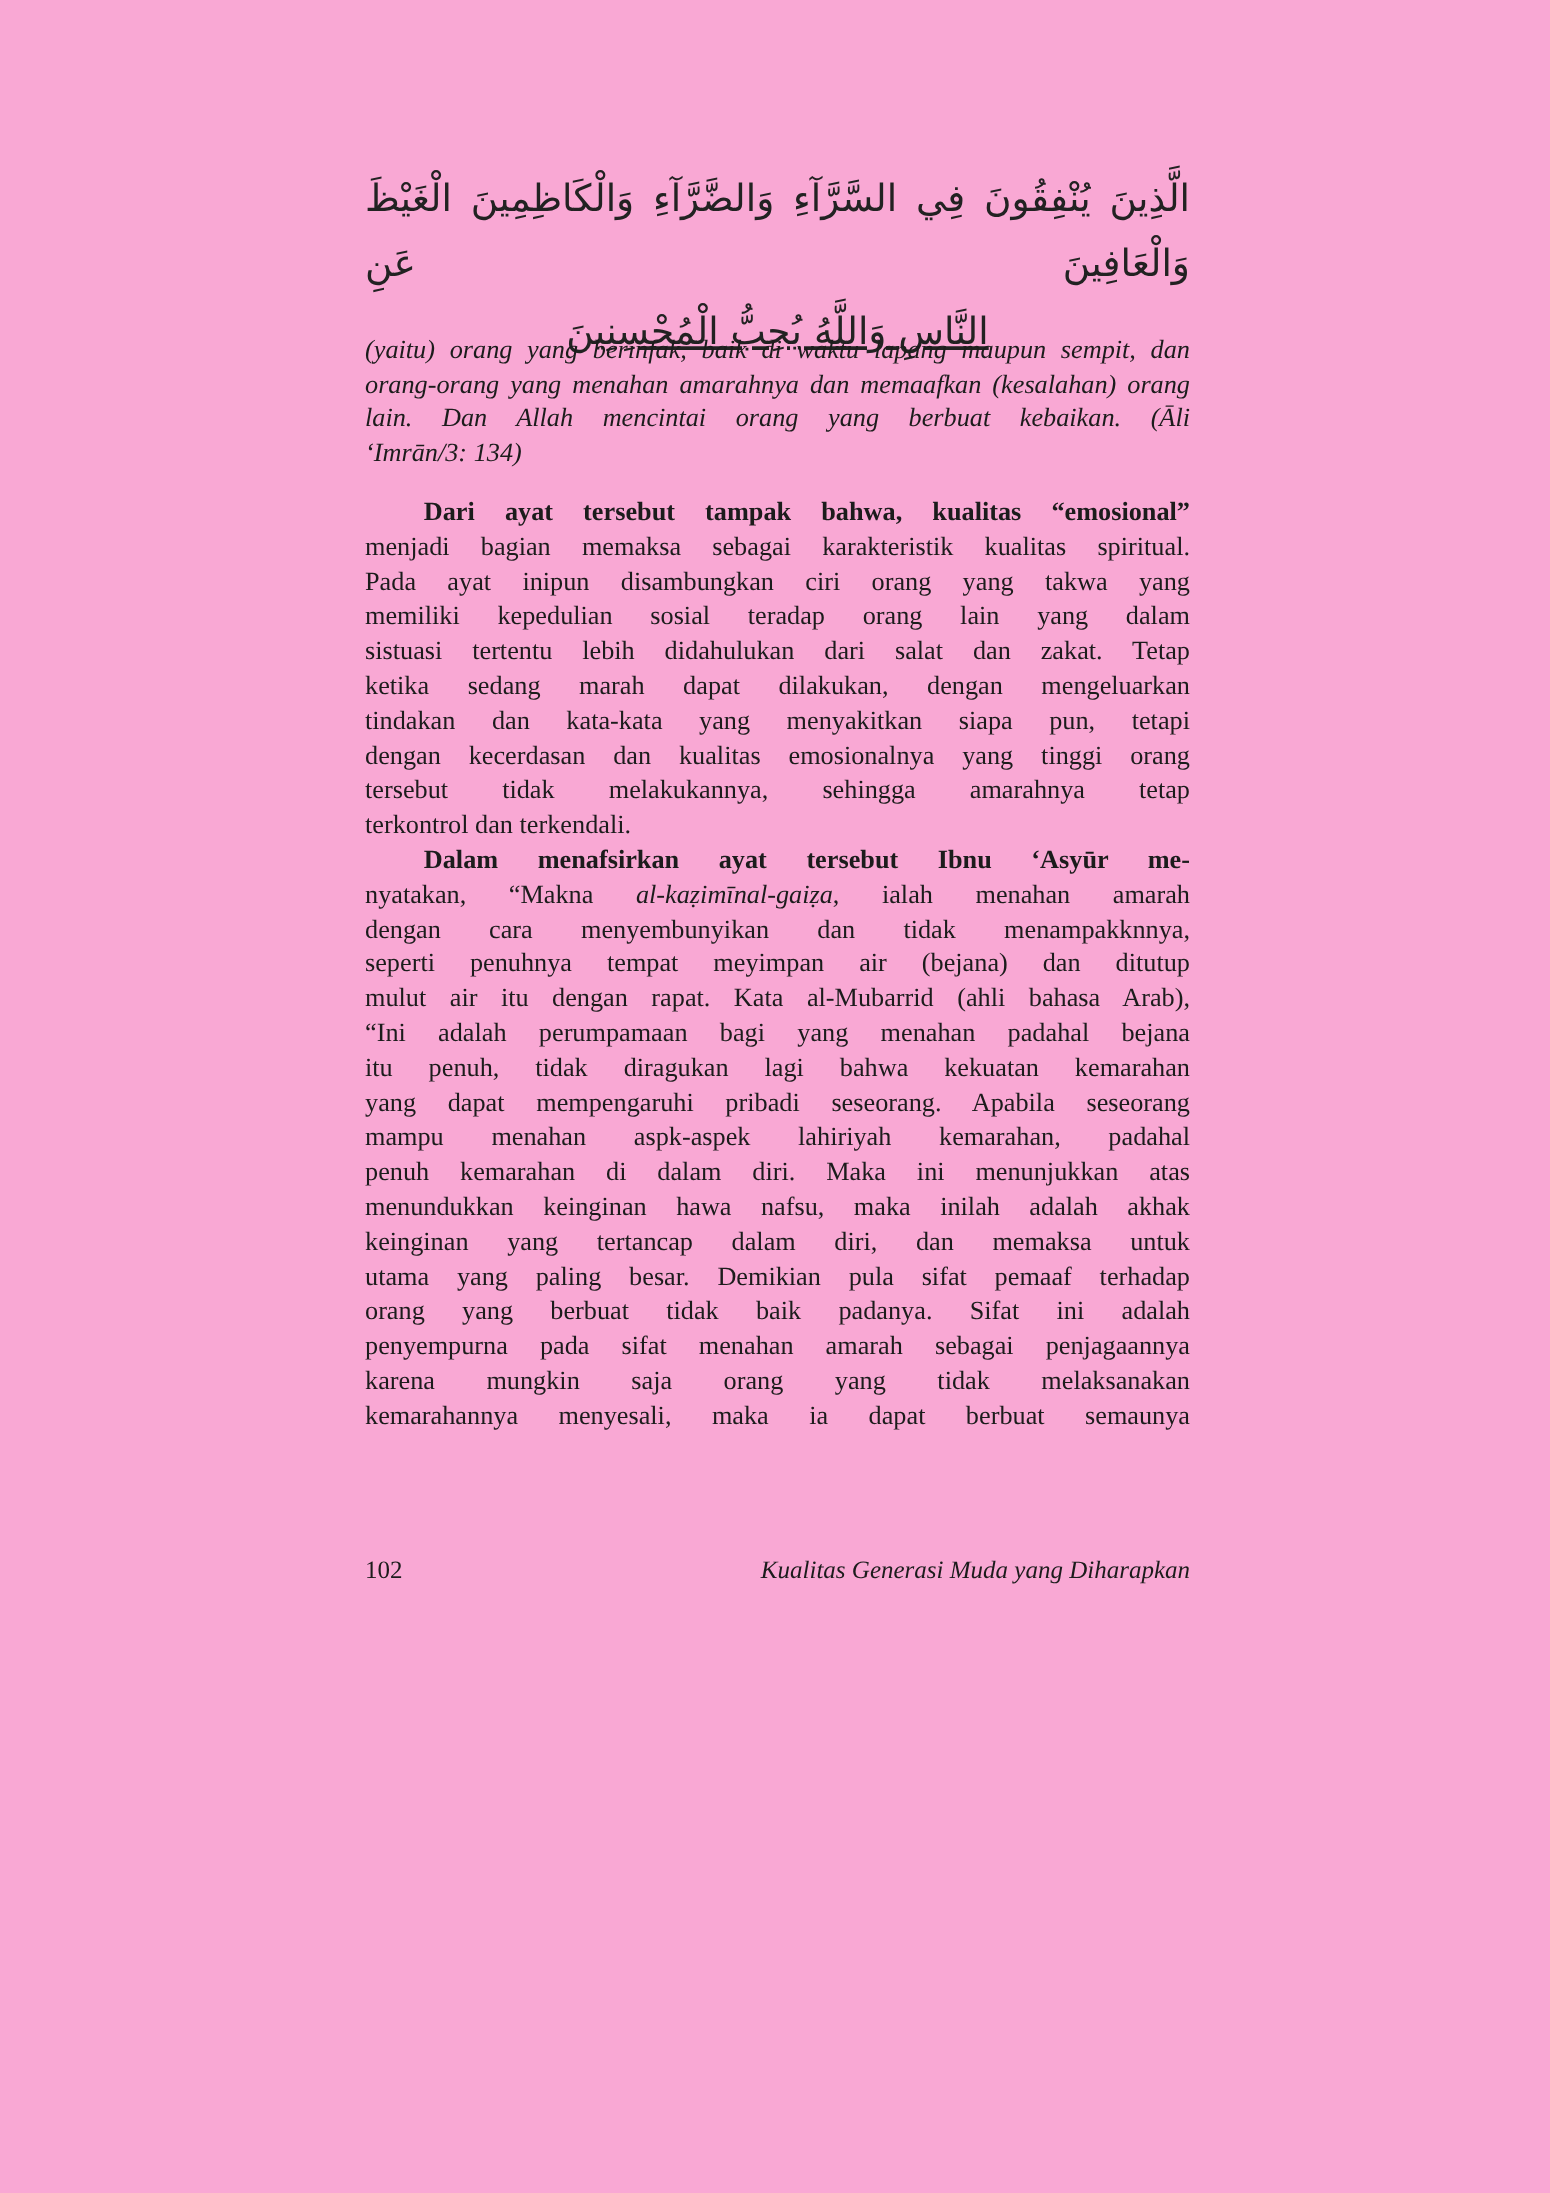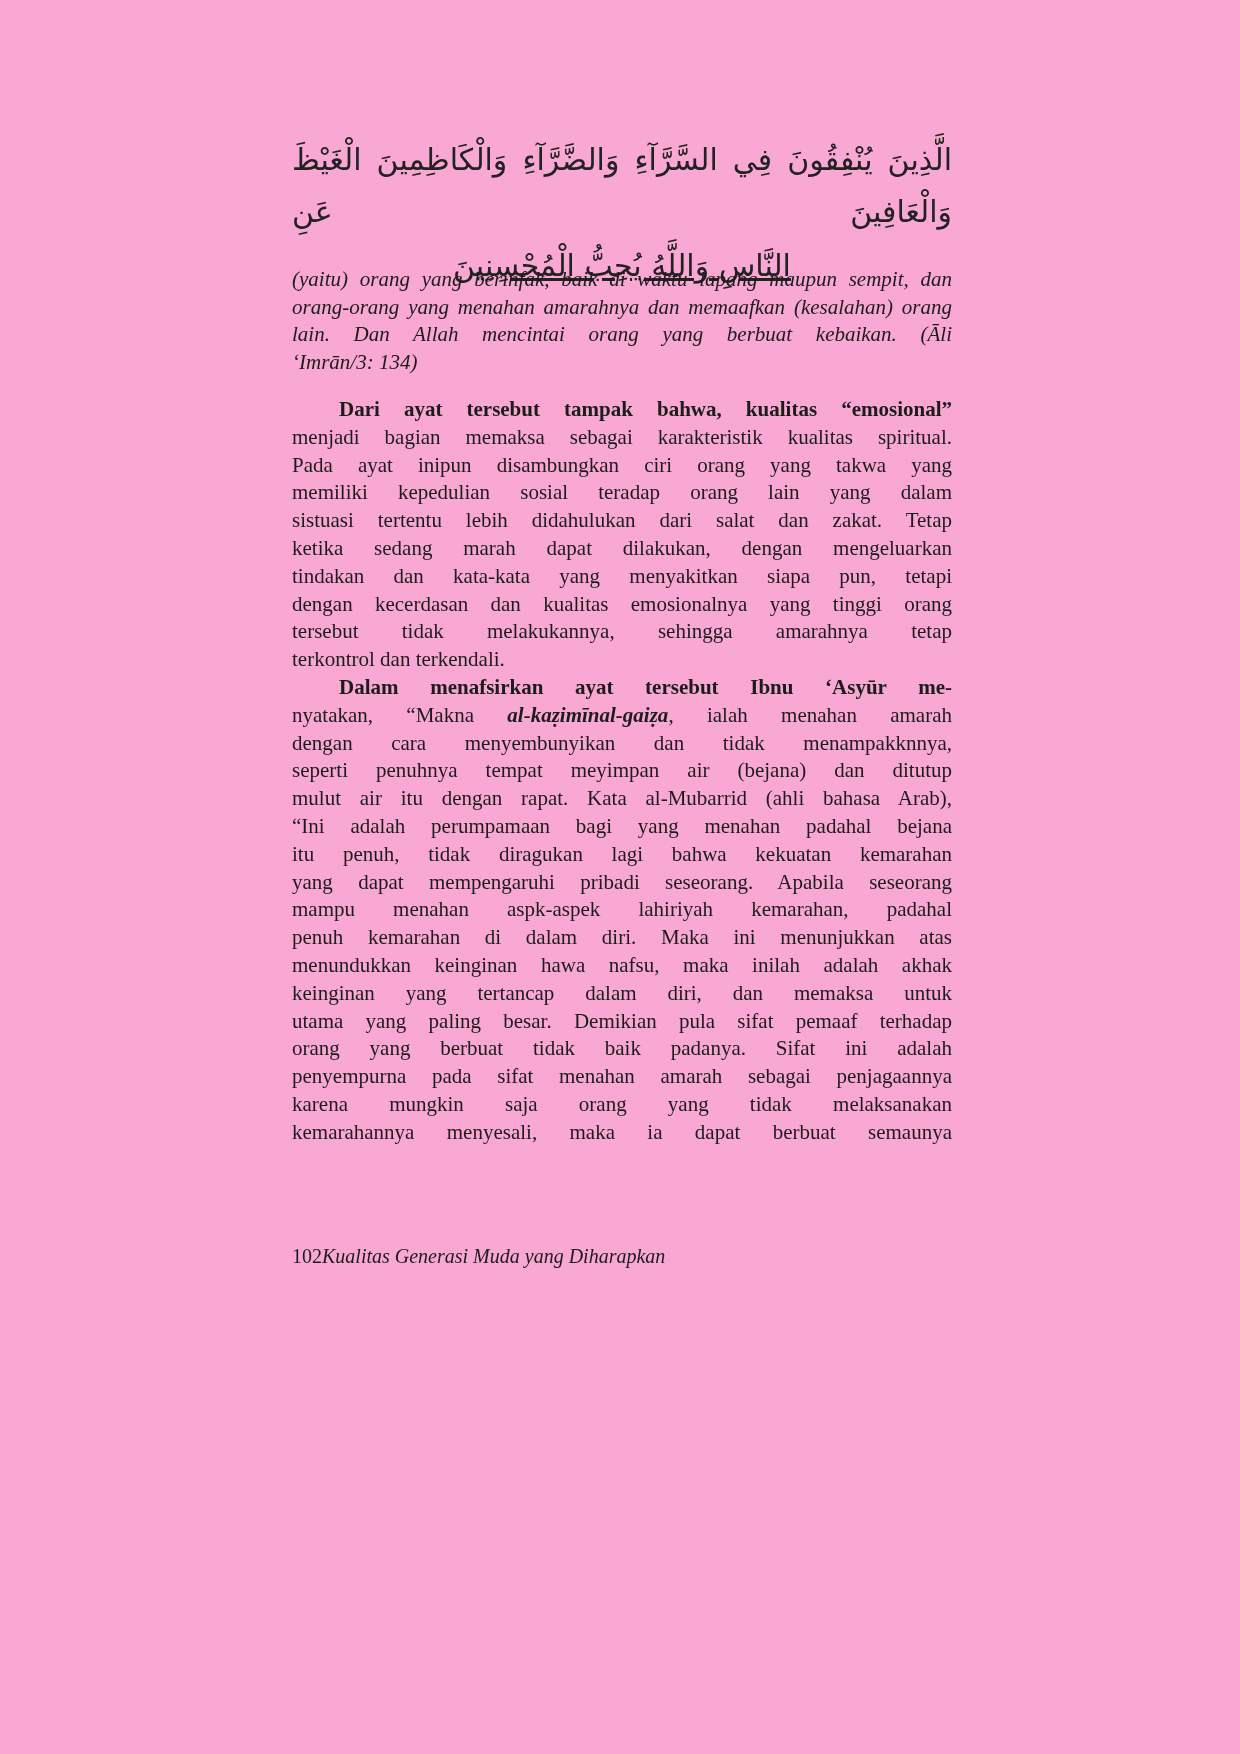--- a/index.html
+++ b/index.html
@@ -65,28 +65,28 @@
   }
   .tline.lastline {
     text-align-last: left;
   }
   .tline.indent {
     text-indent: 47px;
     font-weight: bold;
   }
   .it {
     font-style: italic;
-    font-weight: bold;
   }
   .footer {
     position: absolute;
     top: 1245px;
     left: 292px;
     width: 660px;
     display: flex;
+    justify-content: space-between;
     align-items: baseline;
     font-size: 20px;
   }
   .running {
     font-style: italic;
   }
 </style>
 </head>
 <body>
 

